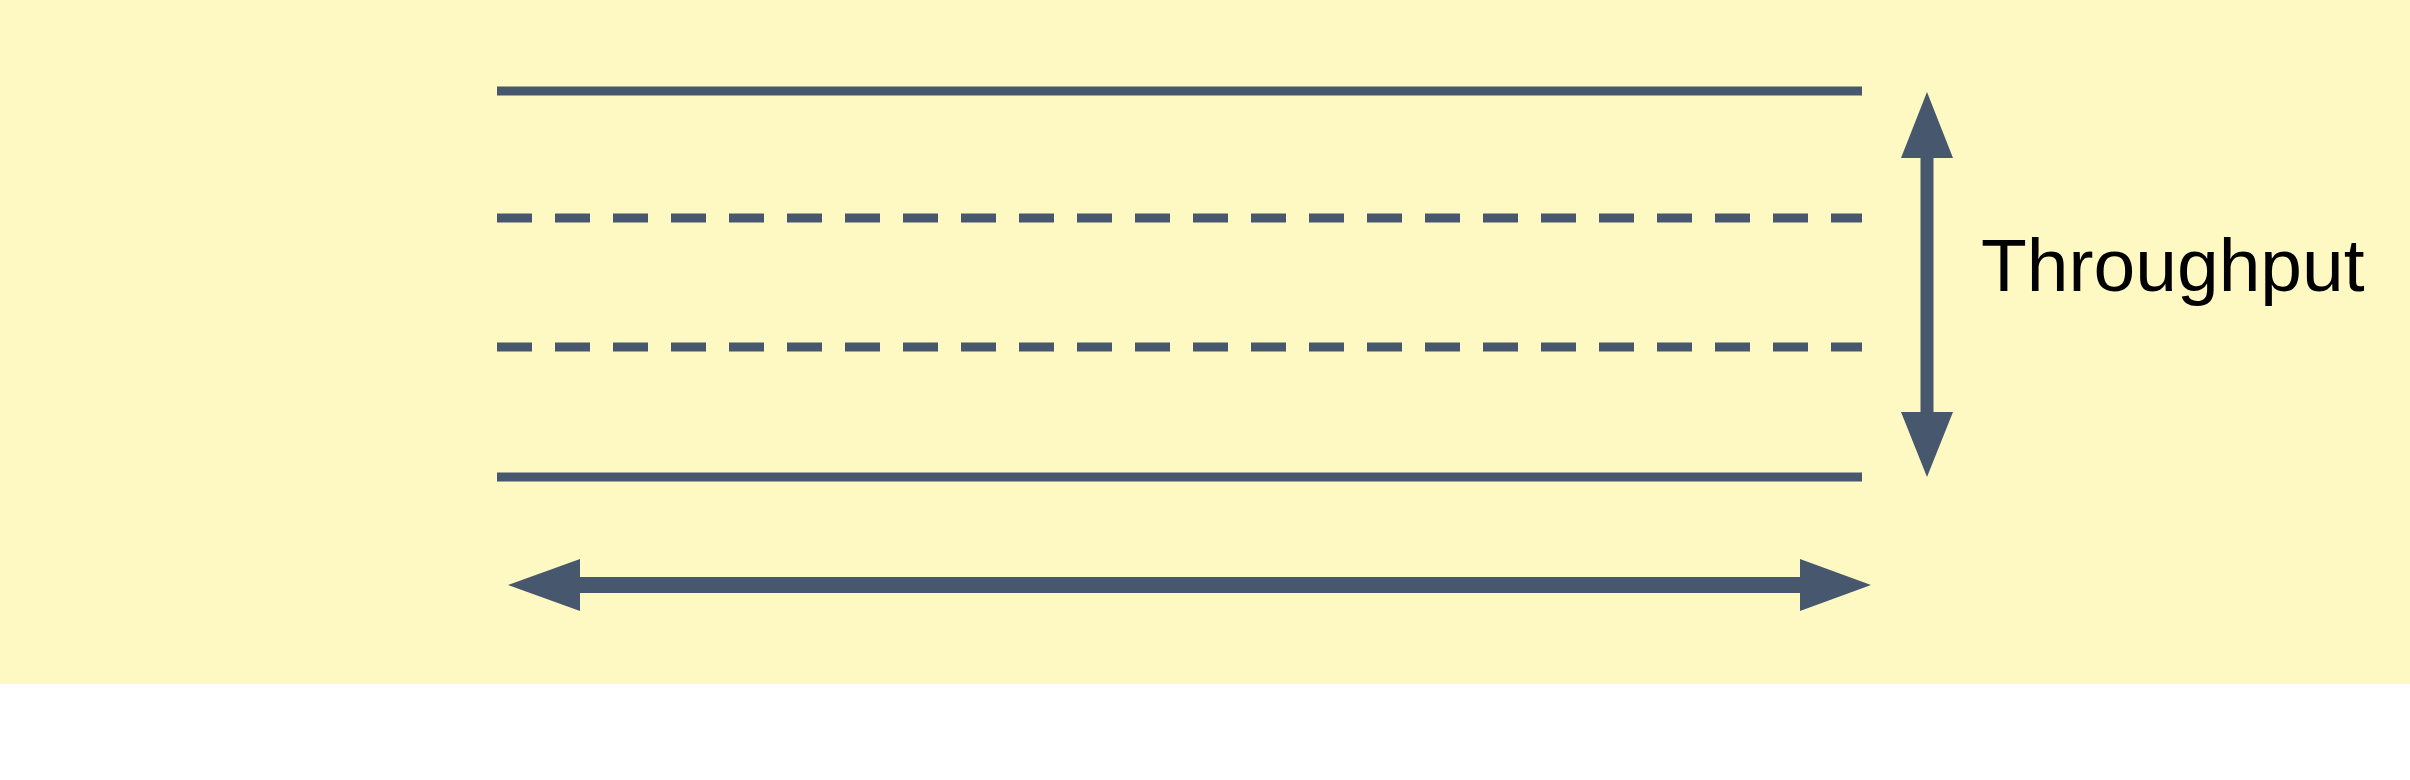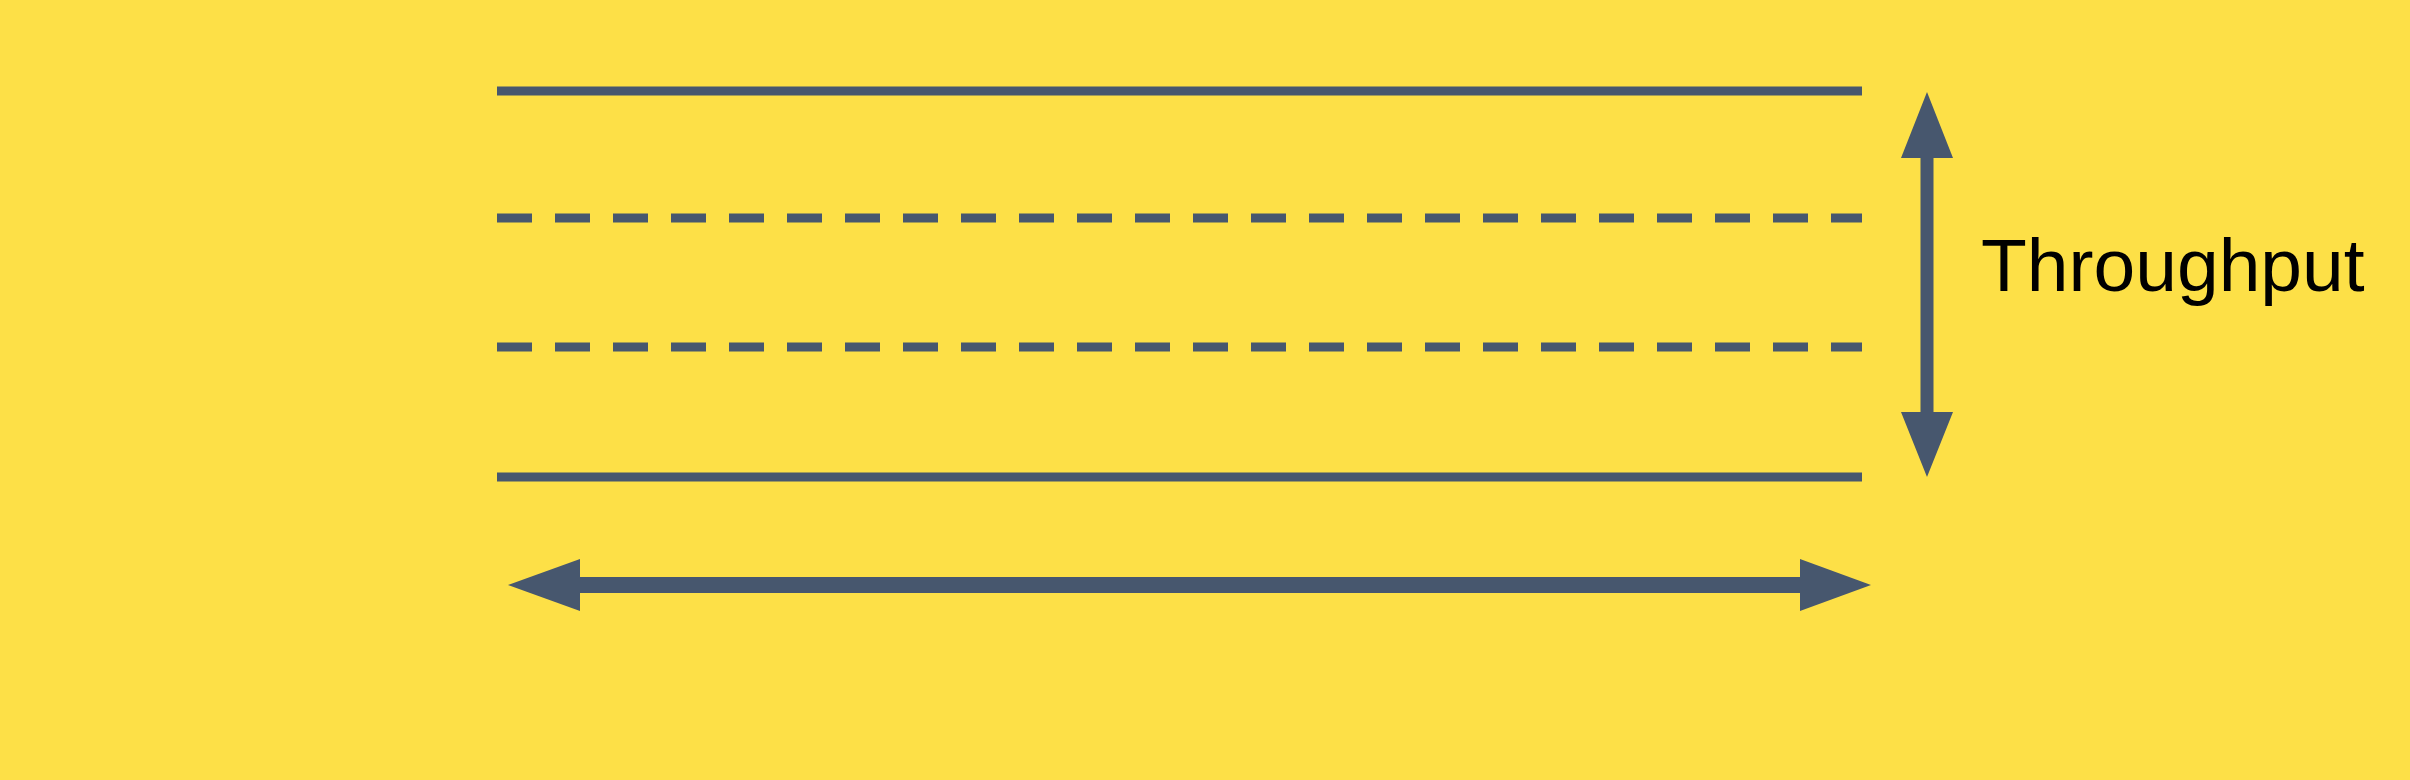--- a/index.html
+++ b/index.html
@@ -7,22 +7,22 @@
     margin: 0;
     padding: 0;
     background: #ffffff;
   }
   body {
     font-family: "Liberation Sans", sans-serif;
   }
   #canvas {
     position: relative;
     width: 2410px;
-    height: 780px;
-    background: #fde047;
+    height: 684px;
+    background: #fef9c3;
     overflow: hidden;
   }
   #diagram-svg {
     position: absolute;
     left: 0;
     top: 0;
     width: 2410px;
     height: 780px;
     display: block;
   }

